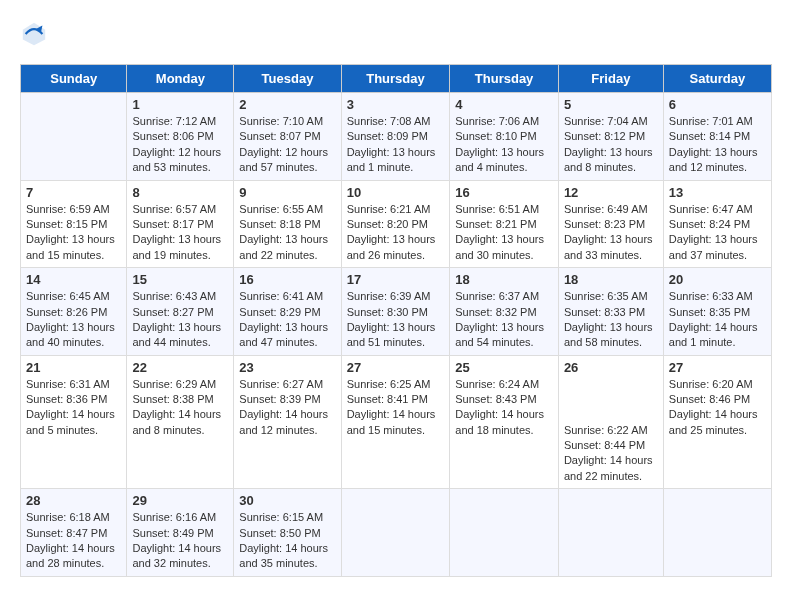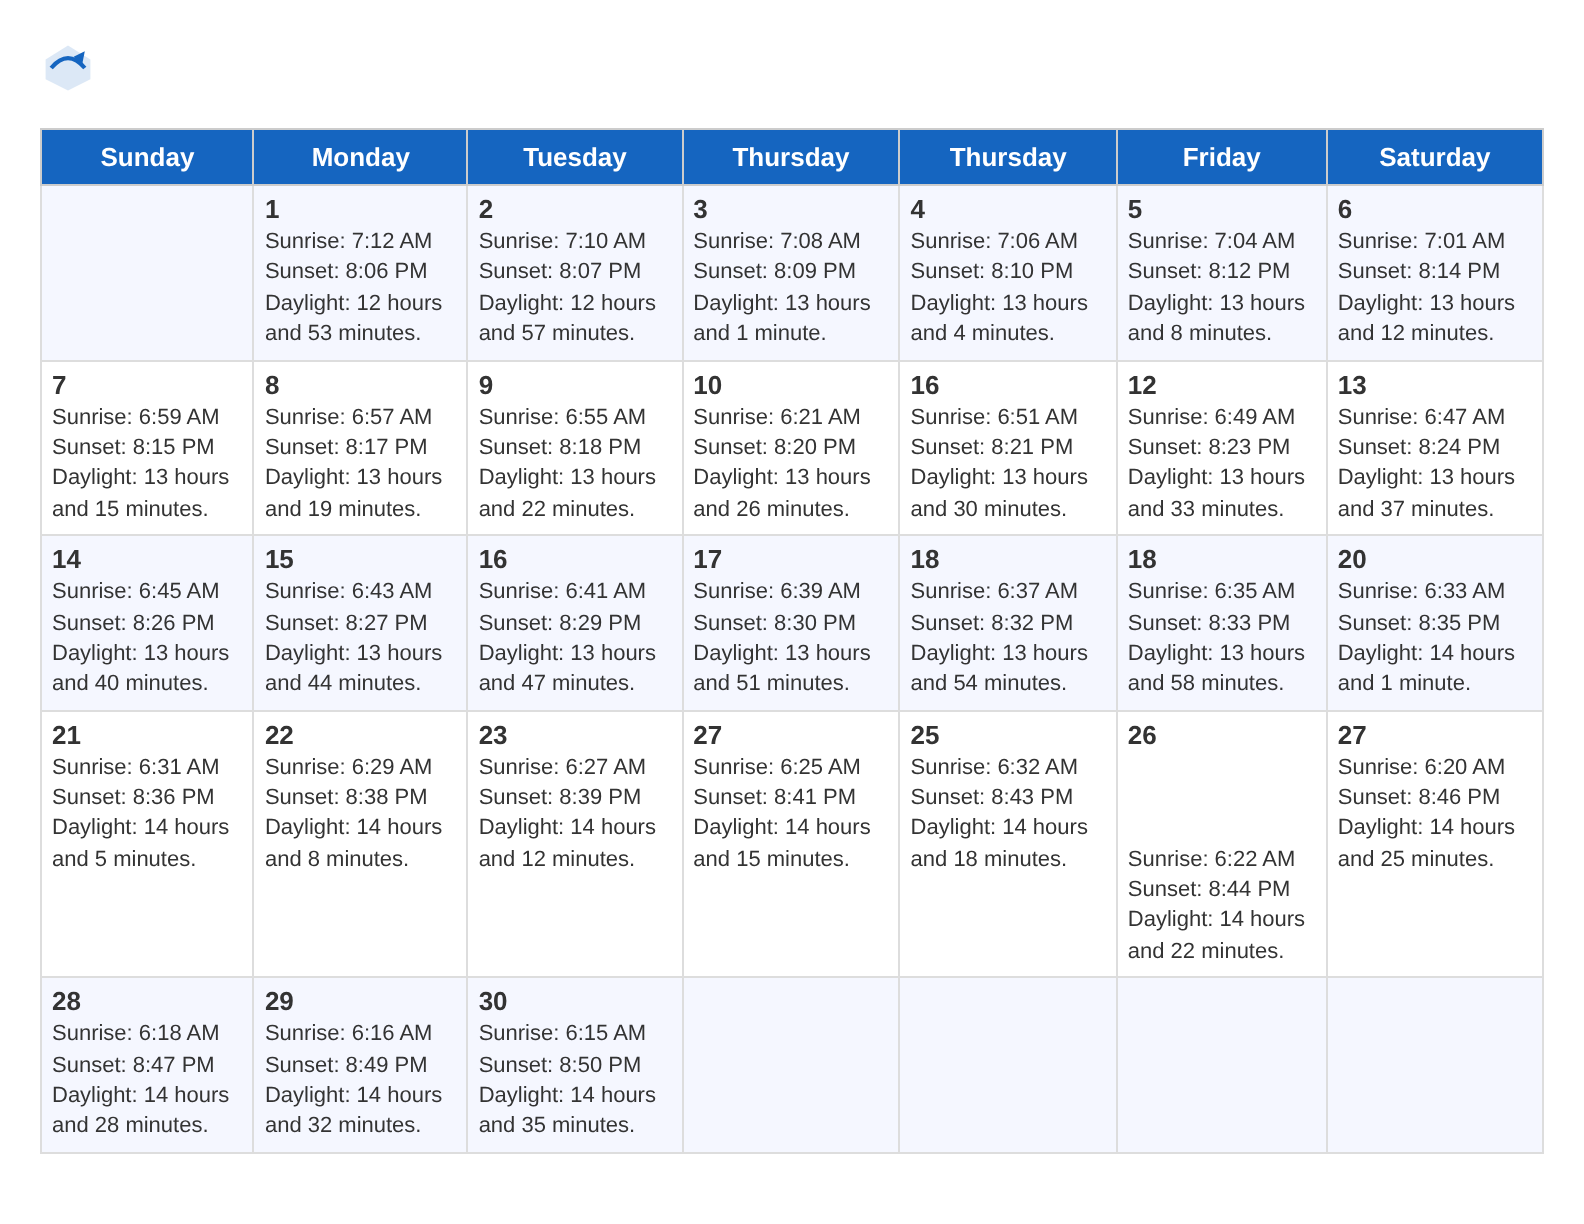--- a/index.html
+++ b/index.html
@@ -302,21 +302,21 @@
         </td>
         <td>
           <div class="day-number">27</div>
           <div class="day-info" style="white-space: pre-line;">Sunrise: 6:25 AM
 Sunset: 8:41 PM
 Daylight: 14 hours
 and 15 minutes.</div>
         </td>
         <td>
           <div class="day-number">25</div>
-          <div class="day-info" style="white-space: pre-line;">Sunrise: 6:32 AM
+          <div class="day-info" style="white-space: pre-line;">Sunrise: 6:24 AM
 Sunset: 8:43 PM
 Daylight: 14 hours
 and 18 minutes.</div>
         </td>
         <td>
           <div class="day-number">26</div>
           <div class="day-info" style="white-space: pre-line; margin-top: 48px;">Sunrise: 6:22 AM
 Sunset: 8:44 PM
 Daylight: 14 hours
 and 22 minutes.</div>

